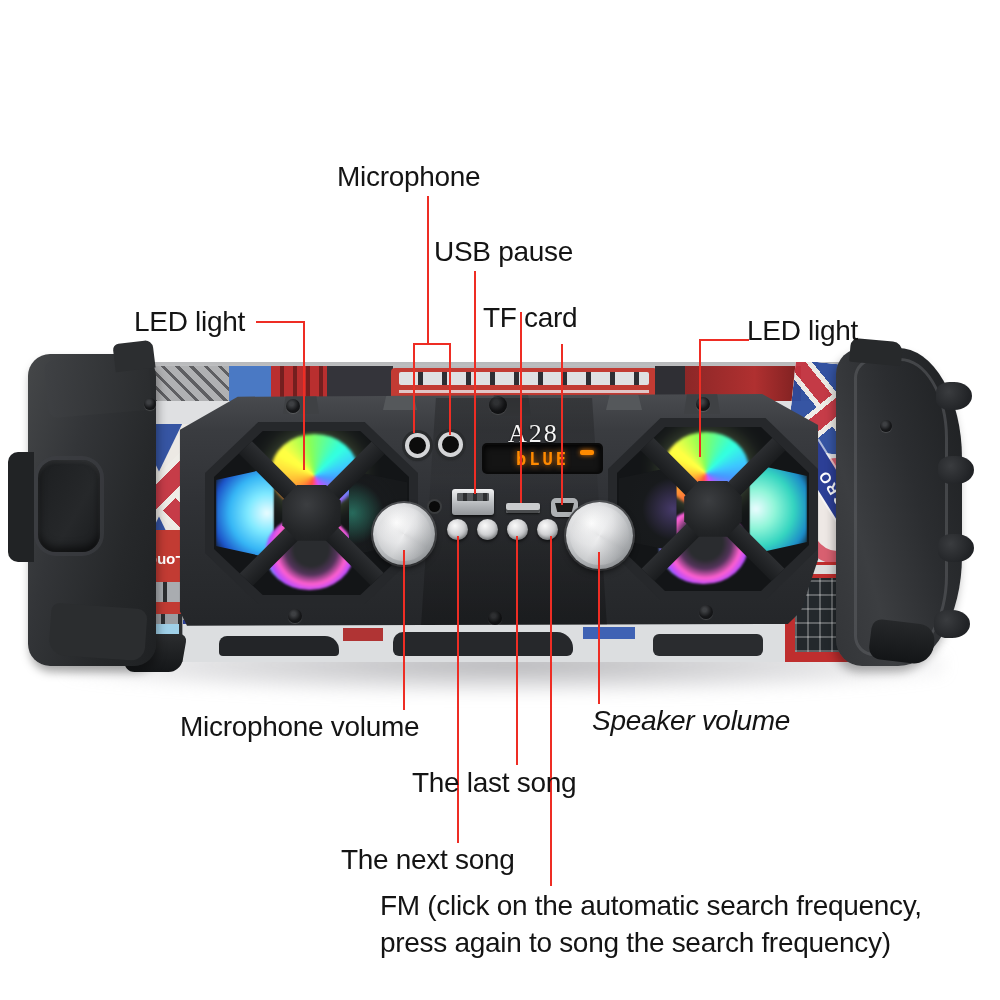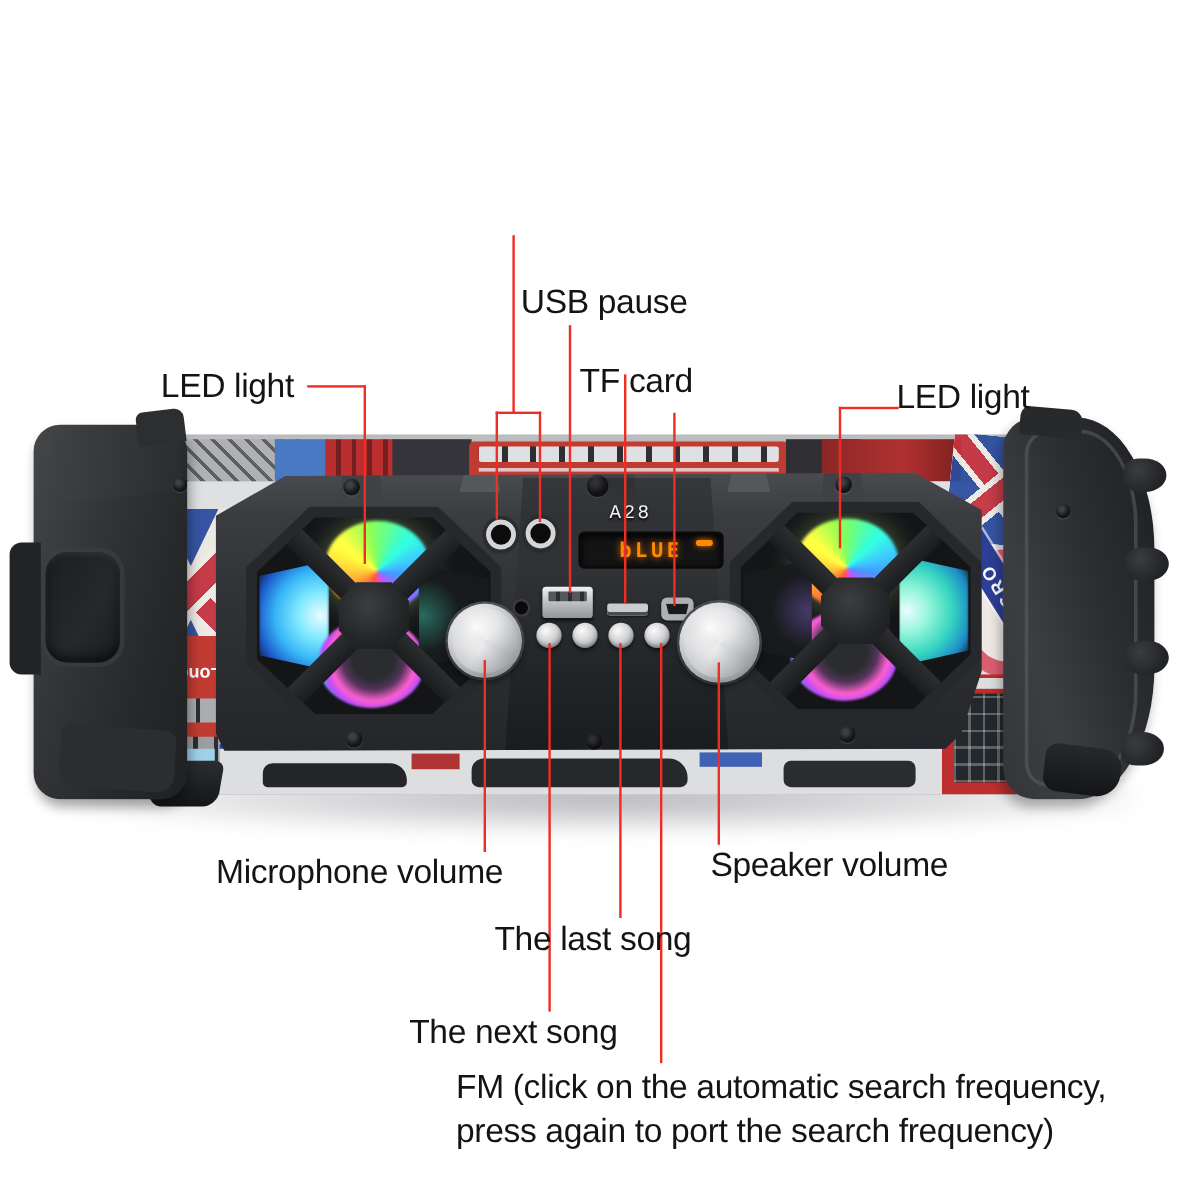--- a/index.html
+++ b/index.html
@@ -62,21 +62,21 @@
     background:radial-gradient(circle at 52% 45%, #2a2c2f 28%, #53345a 42%, #ff5fd0 57%, #b44bff 69%, #41d8ff 79%, rgba(20,22,26,0) 90%);}
   .darkseg{background:#17191b;}
   .xbar{position:absolute;left:-12%;top:45%;width:124%;height:11%;
         background:linear-gradient(180deg,#2c2e31,#1a1c1e);}
   .hub{position:absolute;clip-path:polygon(25% 0,75% 0,100% 28%,100% 72%,75% 100%,25% 100%,0 72%,0 28%);
        background:radial-gradient(circle at 42% 35%, #3c3e41, #232527 60%, #191b1d);}
 
   
   .jack{position:absolute;width:25px;height:25px;border-radius:50%;background:#0c0c0c;
         border:4px solid #d4d5d7;box-shadow:0 0 0 3px #2a2c2e, 0 2px 3px rgba(0,0,0,.6);box-sizing:border-box;}
-  .model{position:absolute;font-family:Liberation Mono, monospace;font-size:16px;color:#f4f4f4;
+  .model{position:absolute;font-family:Liberation Serif, serif;font-size:26px;color:#f4f4f4;
          letter-spacing:2px;text-shadow:0 1px 2px #000;}
   .disp{position:absolute;background:#141414;border-radius:3px;
         box-shadow:inset 0 2px 6px #000, 0 0 0 2px #0a0a0a;display:flex;align-items:center;justify-content:center;}
   .disptxt{font-family:"DejaVu Sans Mono", monospace;font-weight:bold;font-size:17px;color:#ff8a00;
         letter-spacing:3px;text-shadow:0 0 6px rgba(255,130,0,.9);}
   .dispdash{position:absolute;right:7px;top:5px;width:14px;height:5px;background:#ff8a00;border-radius:2px;
         box-shadow:0 0 5px rgba(255,130,0,.9);}
   .btn{position:absolute;width:21px;height:21px;border-radius:50%;
        background:radial-gradient(circle at 38% 32%, #fafafa, #d2d3d5 45%, #9b9ea1 80%, #7e8184);
        box-shadow:0 2px 3px rgba(0,0,0,.55), inset 0 -2px 3px rgba(0,0,0,.25);}
@@ -285,26 +285,27 @@
   <div class="hline" style="left:256px;top:321px;width:49px;"></div>
   <div class="vline" style="left:303px;top:321px;height:149px;"></div>
   <div class="hline" style="left:699px;top:339px;width:50px;"></div>
   <div class="vline" style="left:699px;top:339px;height:118px;"></div>
   <div class="vline" style="left:403px;top:550px;height:160px;"></div>
   <div class="vline" style="left:457px;top:536px;height:307px;"></div>
   <div class="vline" style="left:516px;top:536px;height:229px;"></div>
   <div class="vline" style="left:550px;top:536px;height:350px;"></div>
   <div class="vline" style="left:598px;top:552px;height:152px;"></div>
 
+  <div class="lbl" style="left:337px;top:161px;">Microphone</div>
   <div class="lbl" style="left:434px;top:236px;">USB pause</div>
   <div class="lbl" style="left:483px;top:282px;margin-top:20px;">TF card</div>
   <div class="lbl" style="left:134px;top:306px;">LED light</div>
   <div class="lbl" style="left:747px;top:315px;">LED light</div>
   <div class="lbl" style="left:180px;top:711px;">Microphone volume</div>
-  <div class="lbl" style="left:592px;top:705px;">Speaker volume</div>
+  <div class="lbl" style="left:592px;top:705px;font-style:italic;">Speaker volume</div>
   <div class="lbl" style="left:412px;top:767px;">The last song</div>
   <div class="lbl" style="left:341px;top:844px;">The next song</div>
   <div class="lbl" style="left:380px;top:887px;line-height:37px;">
     <div>FM (click on the automatic search frequency,</div>
-    <div>press again to port the search frequency)</div>
+    <div>press again to song the search frequency)</div>
   </div>
 
 </div>
 
 </body></html>

